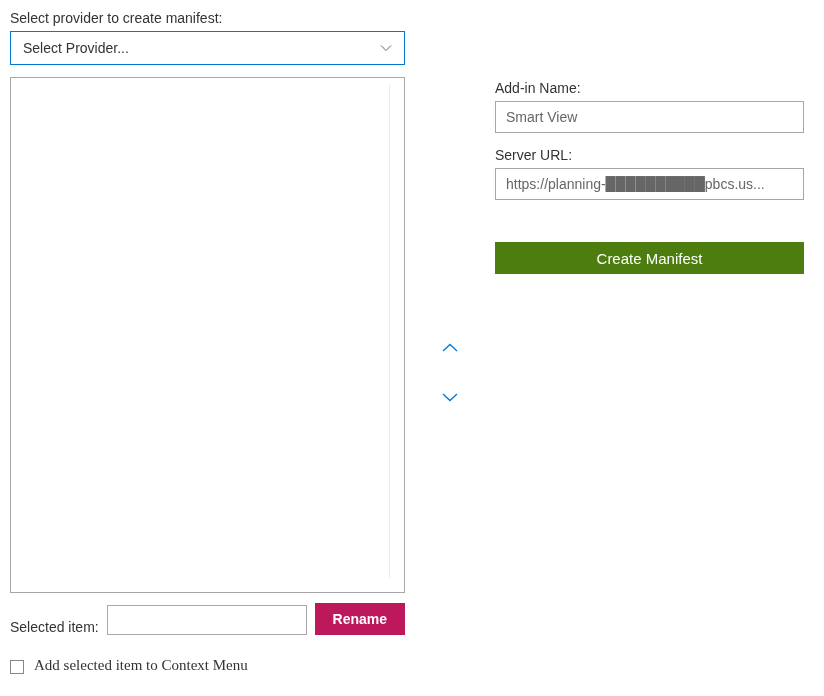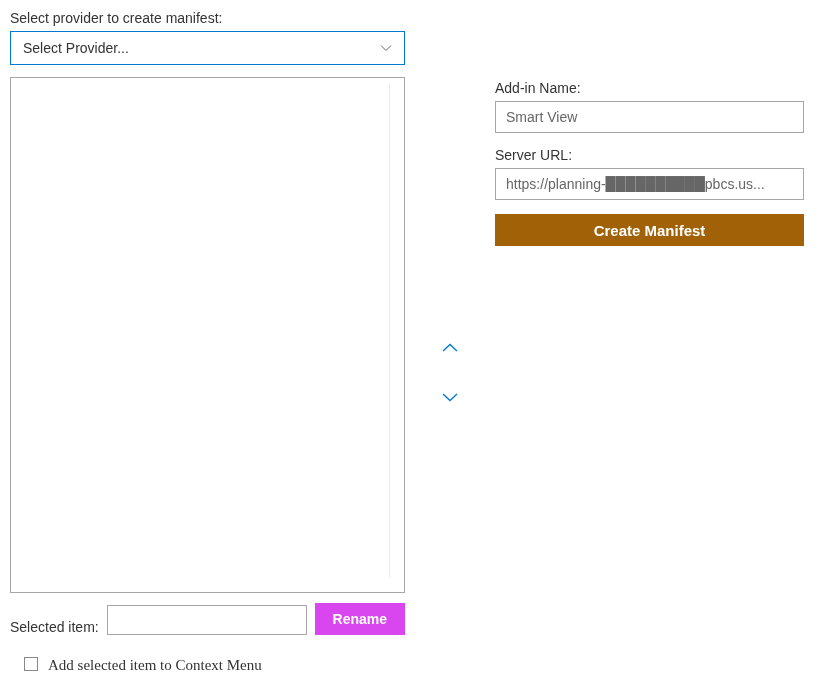--- a/index.html
+++ b/index.html
@@ -94,47 +94,47 @@
     }
     .text-input {
       flex: 1;
       height: 30px;
       border: 1px solid #a6a6a6;
       padding: 0 8px;
       font-size: 14px;
       font-family: inherit;
     }
     .btn-primary {
-      background: #d946ef;
+      background: #be185d;
       color: #fff;
       border: none;
       height: 32px;
       padding: 0 18px;
       font-size: 14px;
       font-weight: 600;
       cursor: pointer;
       font-family: inherit;
     }
     .btn-primary-wide {
-      background: #a16207;
+      background: #4d7c0f;
       color: #fff;
       border: none;
       height: 32px;
       width: 100%;
       font-size: 15px;
-      font-weight: 700;
-      cursor: pointer;
-      font-family: inherit;
+      font-weight: 400;
+      cursor: pointer;
+      font-family: inherit;
+      margin-top: 28px;
     }
     .checkbox-row {
       display: flex;
-      align-items: flex-start;
+      align-items: flex-end;
       gap: 10px;
       margin-top: 22px;
-      margin-left: 14px;
     }
     .checkbox {
       width: 14px;
       height: 14px;
       border: 1px solid #888;
       background: #fff;
       cursor: pointer;
     }
     .checkbox-label {
       font-size: 15px;

